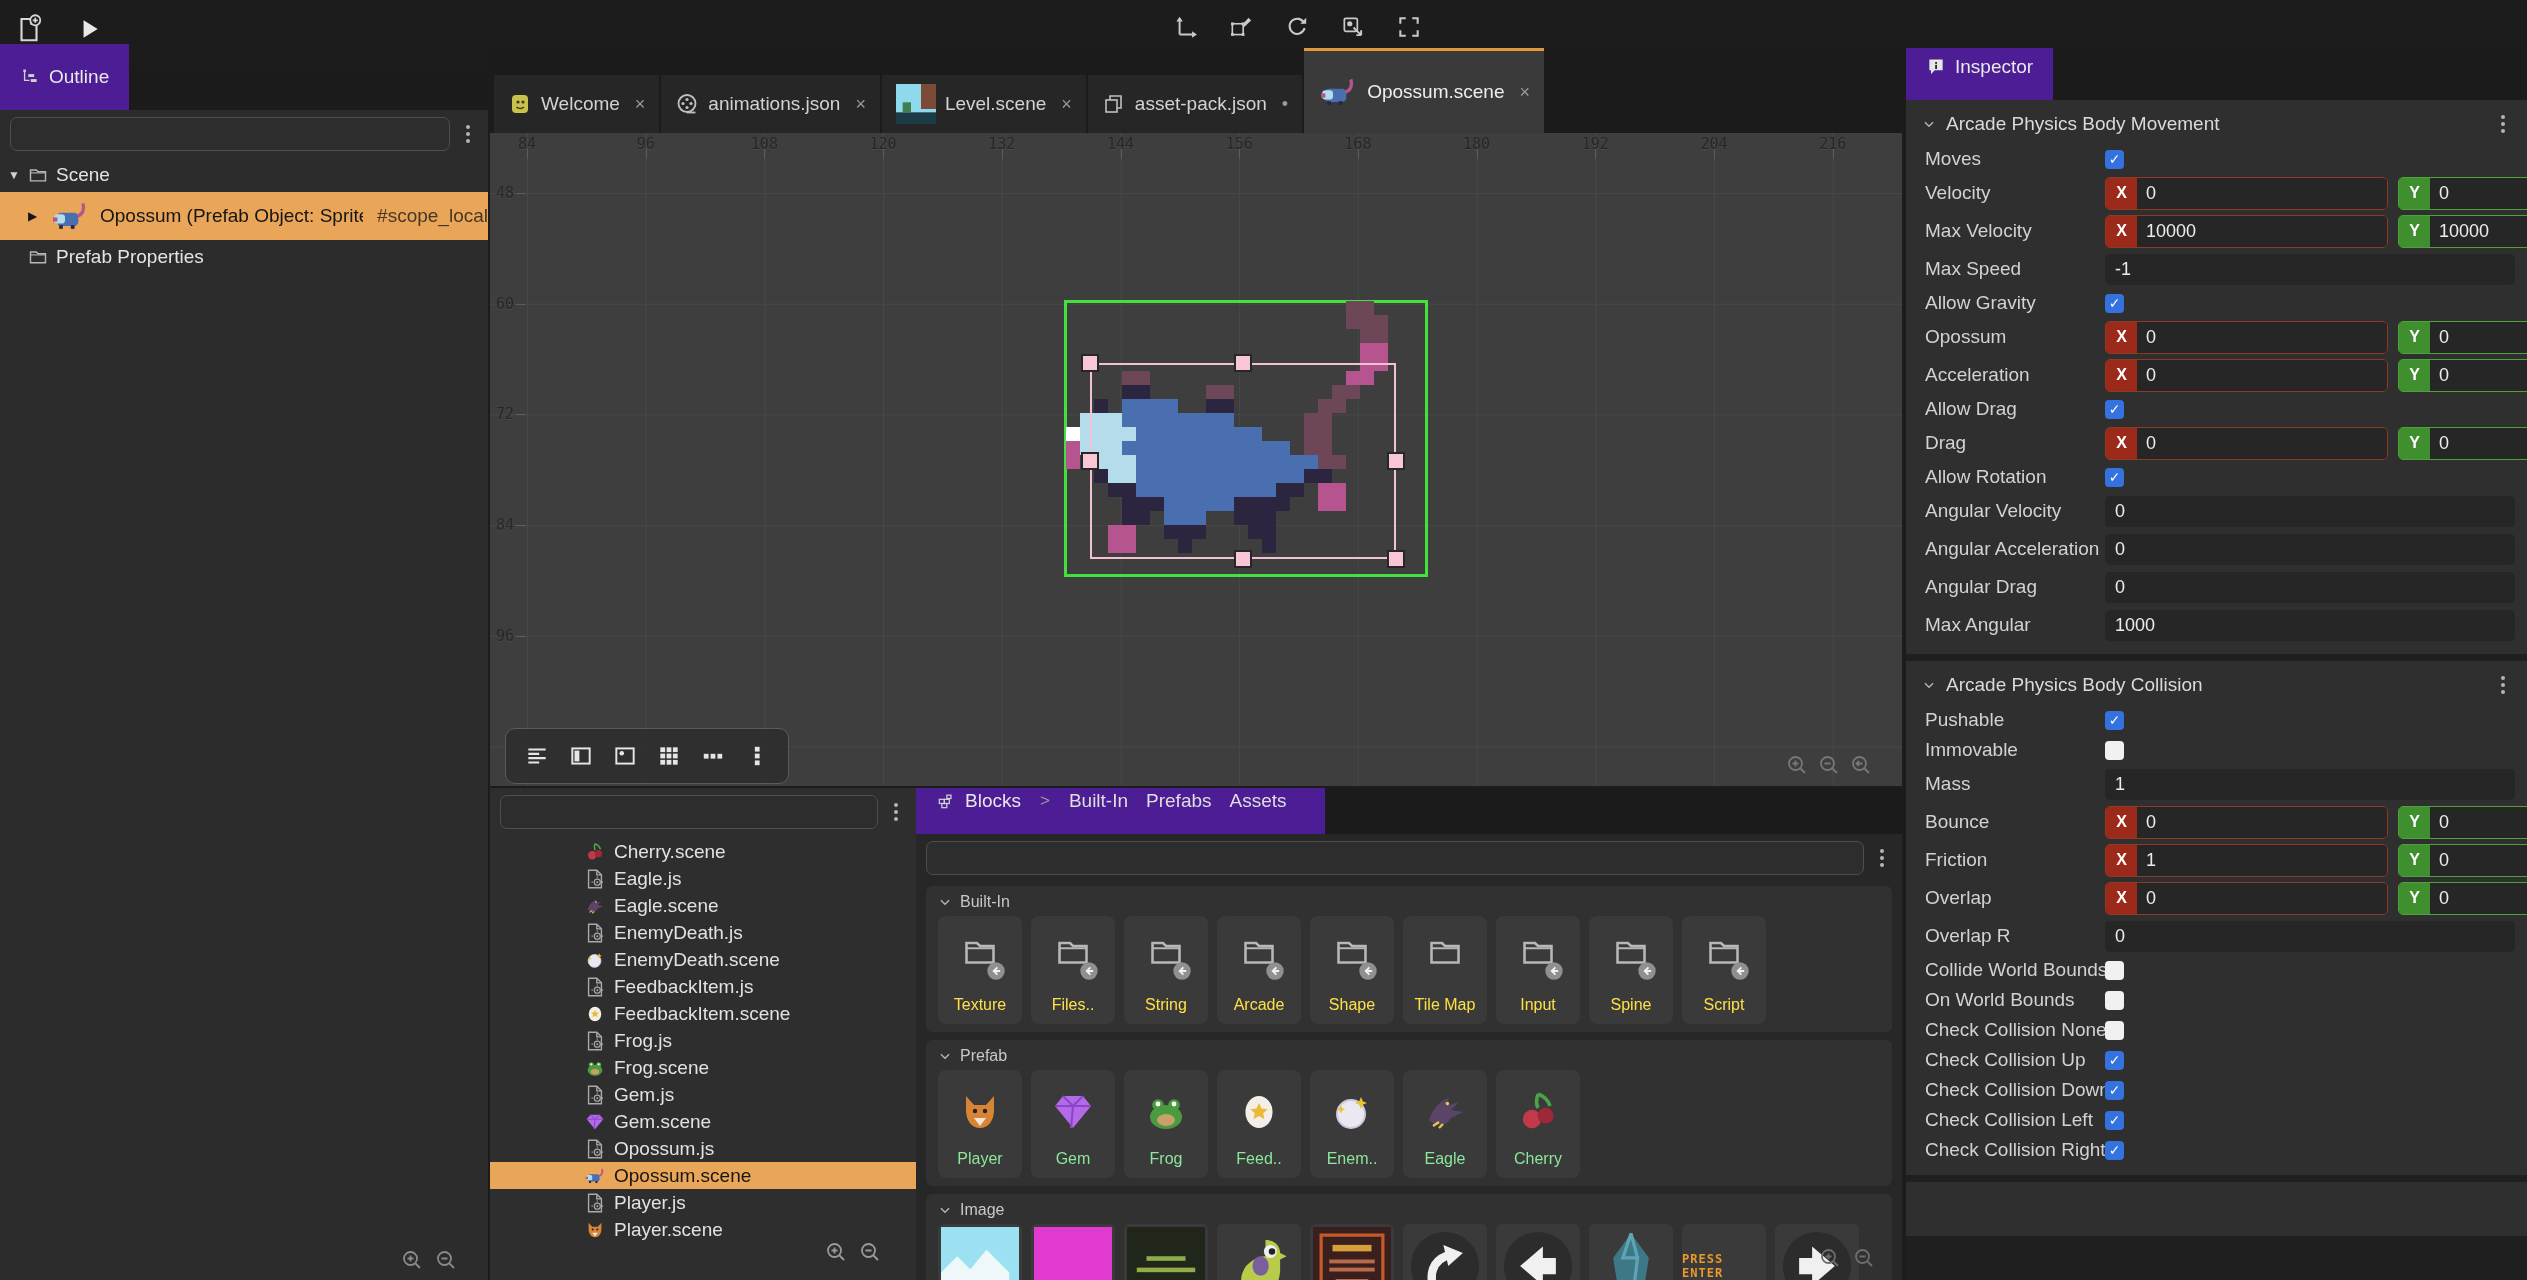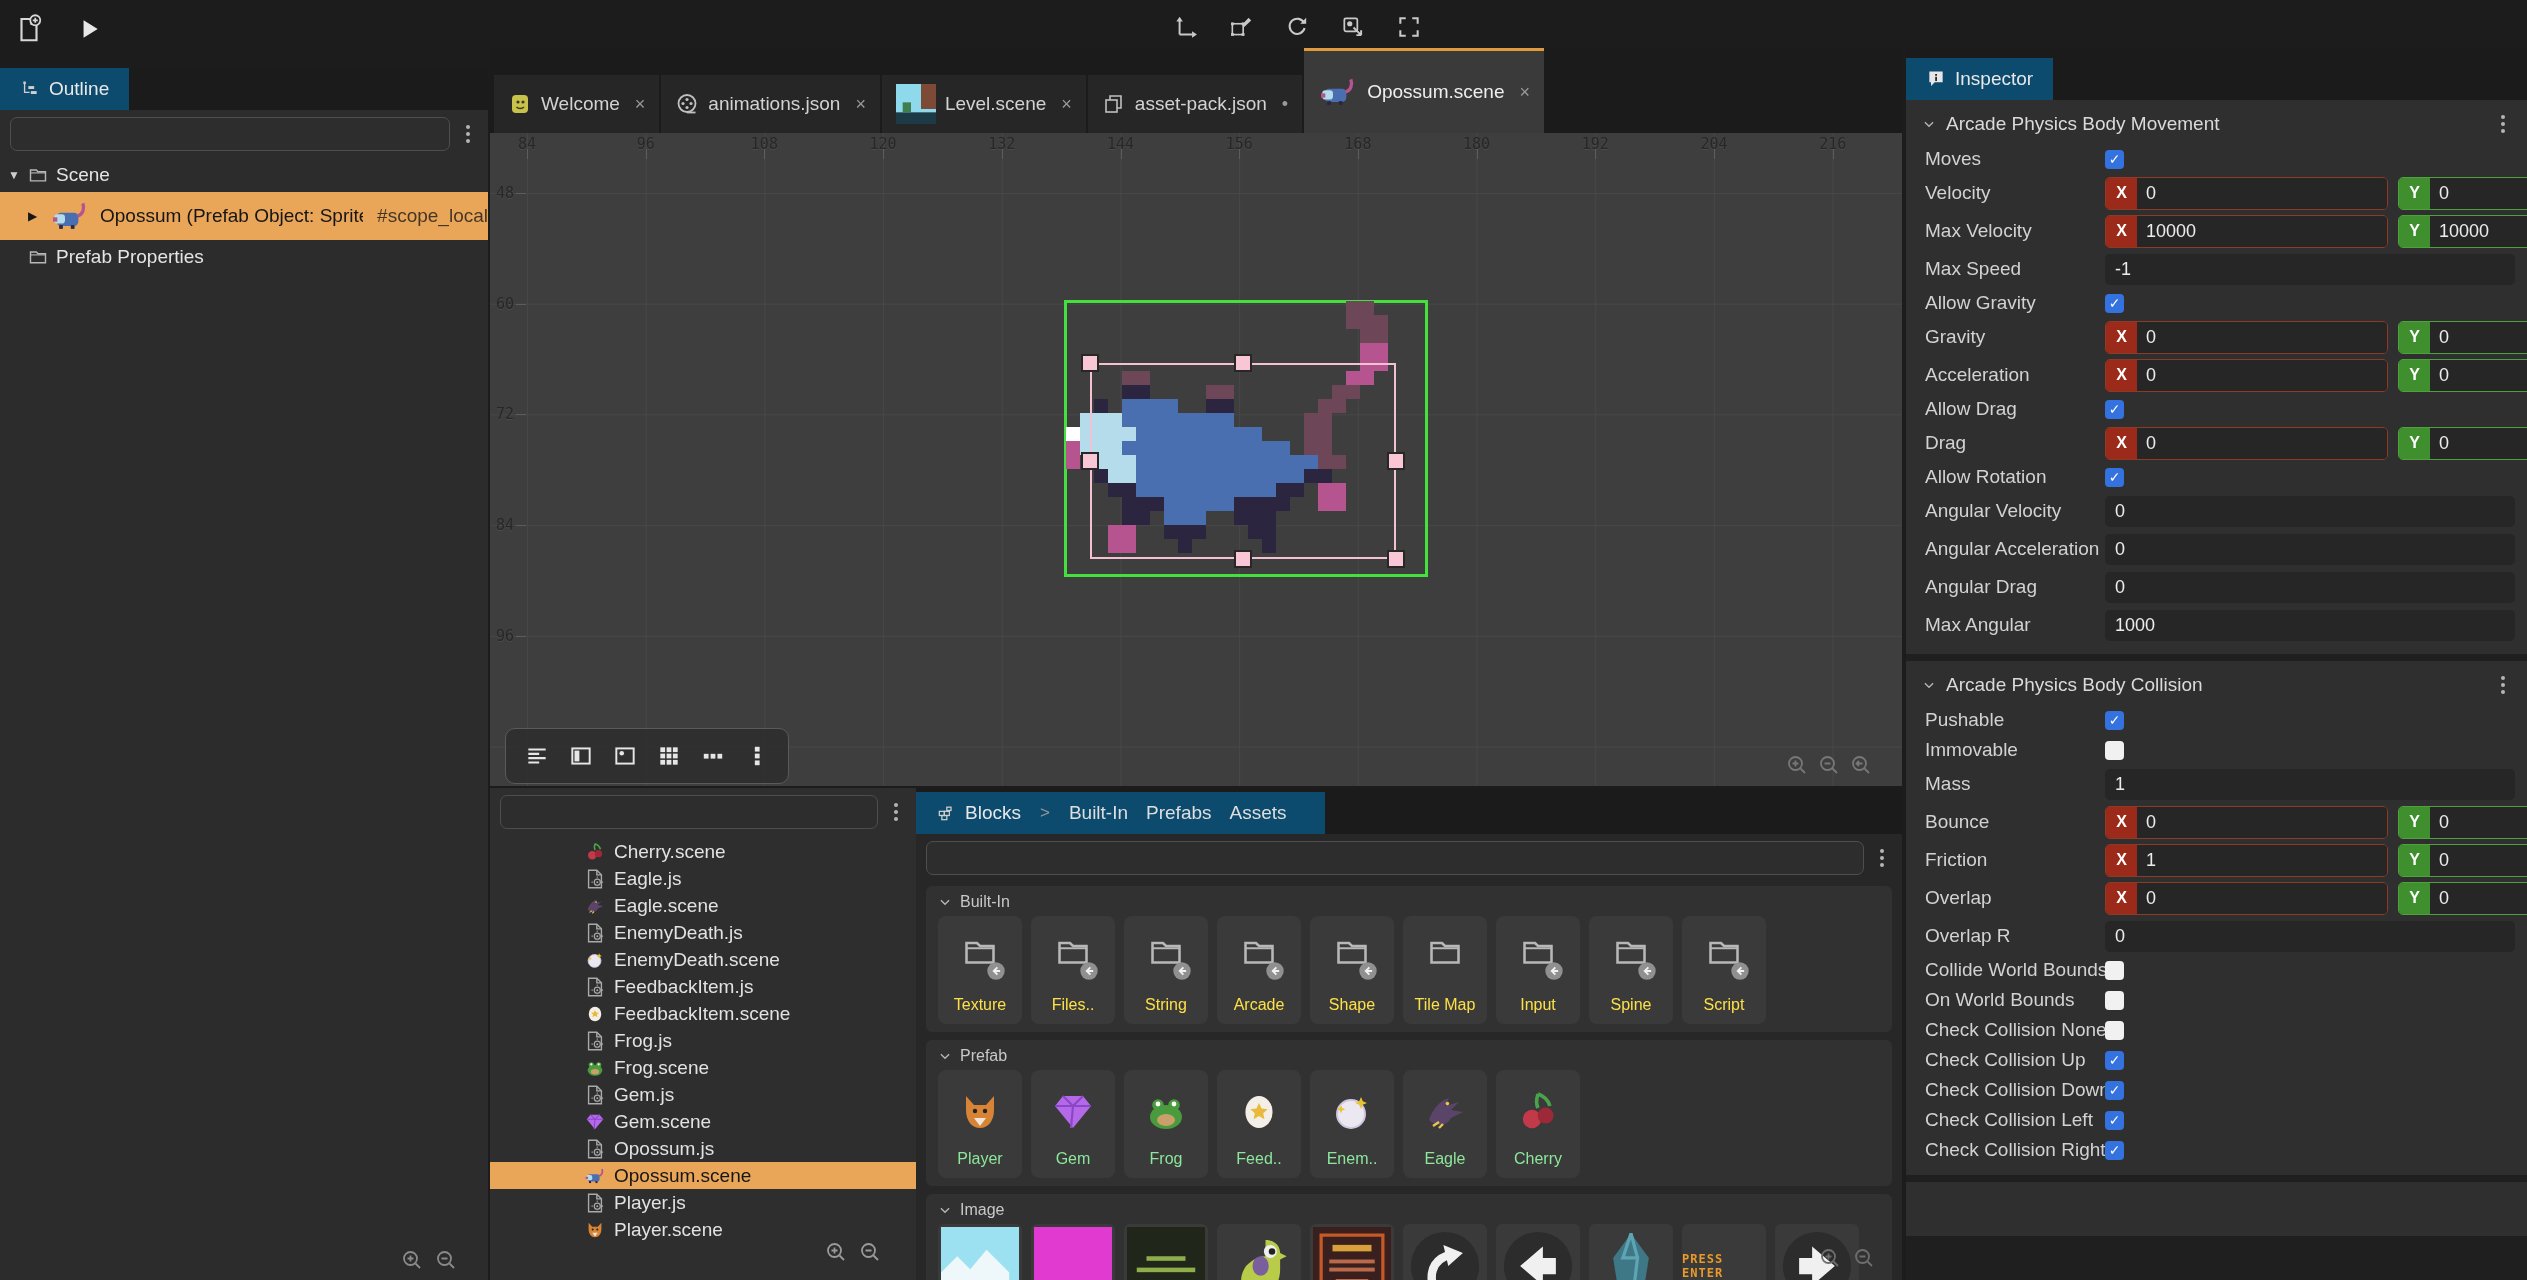--- a/index.html
+++ b/index.html
@@ -9,21 +9,21 @@
   svg{display:block;}
 
   
   .topbar{left:0;top:0;width:2527px;height:48px;}
   .tb-left{left:12px;top:12px;display:flex;gap:26px;align-items:center;}
   .tb-center{left:1168px;top:10px;display:flex;gap:22px;align-items:center;}
   .tool-btn{width:34px;height:34px;display:flex;align-items:center;justify-content:center;cursor:pointer;}
 
   
   .tabstrip{display:flex;align-items:flex-end;background:#1b1b1b;}
-  .panel-tab{display:flex;align-items:center;gap:9px;padding:0 20px;height:42px;background:#0c4a6e;
+  .panel-tab{display:flex;align-items:center;gap:9px;padding:12px 20px;height:42px;background:#4c1d95;
              font-size:19px;color:#e8e8e8;white-space:nowrap;margin-top:36px;}
   .searchrow{display:flex;align-items:center;gap:8px;padding:7px 10px 5px 10px;}
   .searchrow input{flex:1;height:32px;background:#2d2d2d;border:1px solid #4e4e4e;border-radius:7px;
                    color:#ddd;font-size:17px;padding:0 10px;outline:none;}
   .kebab{width:4px;height:4px;border-radius:50%;background:#b5b5b5;box-shadow:0 7px 0 #b5b5b5,0 -7px 0 #b5b5b5;
          margin:0 8px;flex:none;cursor:pointer;}
 
   
   .outline{left:0;top:68px;width:488px;height:1212px;background:#2c2c2c;}
   .outline .tabstrip{height:42px;}
@@ -1198,21 +1198,21 @@
               <input class="tfield" value="-1" style="">
             </div>
           </div>
           <div class="prop-row check">
             <span class="plabel">Allow Gravity</span>
             <div class="pctrls">
               <span class="cb on">✓</span>
             </div>
           </div>
           <div class="prop-row">
-            <span class="plabel">Gravity</span>
+            <span class="plabel">Opossum</span>
             <div class="pctrls">
               <div class="xy red">
                 <span class="xybadge">X</span>
                 <input value="0" style="">
               </div>
               <div class="xy green">
                 <span class="xybadge">Y</span>
                 <input value="0" style="">
               </div>
             </div>

